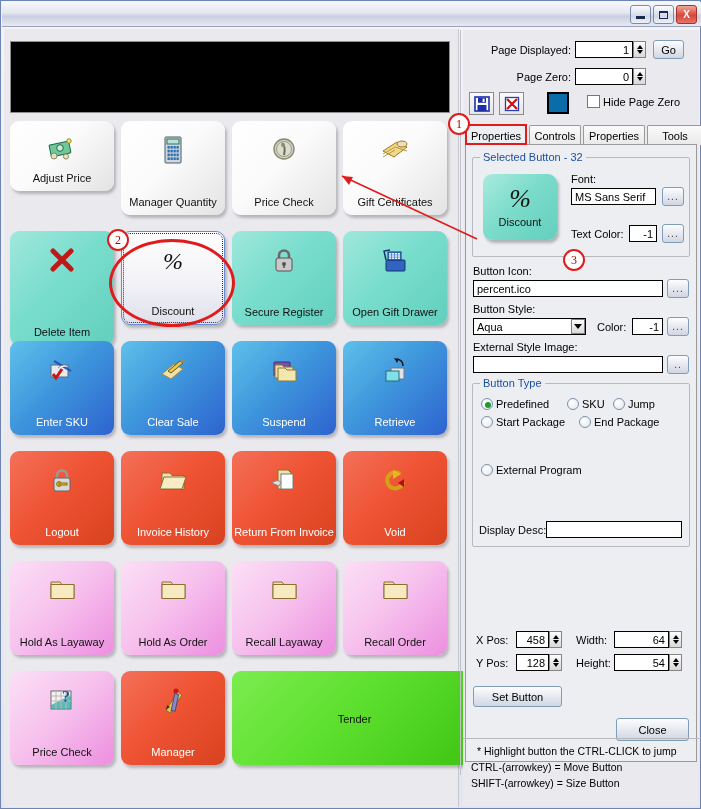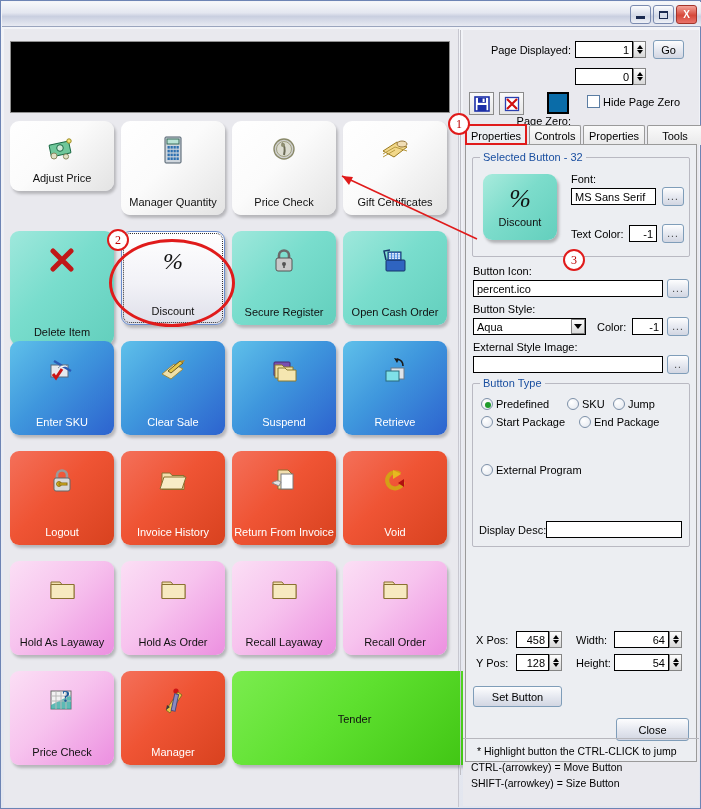--- a/index.html
+++ b/index.html
@@ -328,21 +328,21 @@
                   <rect x="15" y="10.2" width="2" height="1.6"></rect>
                   <rect x="18" y="10.2" width="2" height="1.6"></rect>
                   <rect x="9" y="12.4" width="2" height="1.6"></rect>
                   <rect x="12" y="12.4" width="2" height="1.6"></rect>
                   <rect x="15" y="12.4" width="2" height="1.6"></rect>
                   <rect x="18" y="12.4" width="2" height="1.6"></rect>
                 </g>
                 <path d="M6 15 L4 6 L10 5" fill="none" stroke="#16346a" stroke-width="1.5"></path>
               </svg>
             </div>
-            <div class="lbl">Open Cash Order</div>
+            <div class="lbl">Open Gift Drawer</div>
           </div>
           <div class="pbtn st-blue" style="left: 0px; top: 220px; width: 104px; height: 94px;">
             <div class="ic">
               <svg width="30" height="30" viewBox="0 0 30 30">
                 <rect x="4" y="10" width="17" height="12" fill="#e6e9ee" stroke="#5a6a7a"></rect>
                 <path d="M7 6 L24 16" stroke="#2a5ab5" stroke-width="2.4"></path>
                 <path d="M11 13 q5 -5 10 -2" fill="#fff" stroke="#7a8a9a"></path>
                 <path d="M6 19 l3 4 l6 -9" fill="none" stroke="#cc1515" stroke-width="3"></path>
               </svg>
             </div>
@@ -492,21 +492,21 @@
       <div class="field-row" style="left:2px; top:14px; width:106px;">
         <span class="lblr" style="display:block;">Page Displayed:</span>
       </div>
       <div class="tbox" style="position:absolute; left:112px; top:11px; width:58px;">1</div>
       <div class="spin" style="position:absolute; left:170px; top:11px;">
           <i class="up"></i>
           <i class="dn"></i>
         </div>
       <div class="btn3d" style="position:absolute; left:190px; top:10px; width:31px; height:19px;">Go</div>
 
-      <div class="field-row" style="left:2px; top:41px; width:106px;margin-top:44px;">
+      <div class="field-row" style="left:2px; top:41px; width:106px;">
         <span class="lblr" style="display:block;">Page Zero:</span>
       </div>
       <div class="tbox" style="position:absolute; left:112px; top:38px; width:58px;">0</div>
       <div class="spin" style="position:absolute; left:170px; top:38px;">
           <i class="up"></i>
           <i class="dn"></i>
         </div>
 
       <div class="iconbtn" style="position:absolute;left:6px;top:62px;">
         <svg width="16" height="16" viewBox="0 0 16 16">

